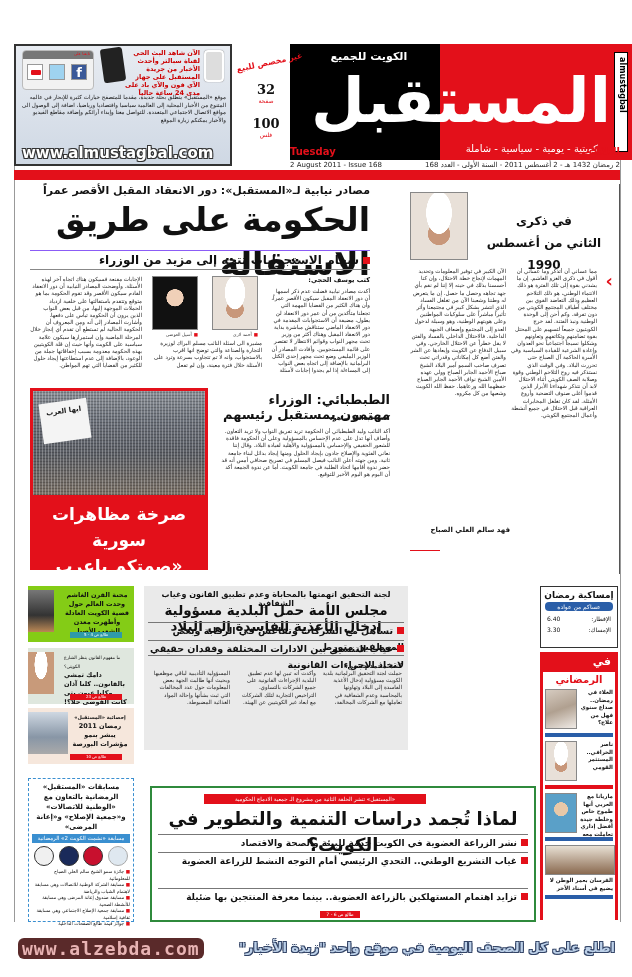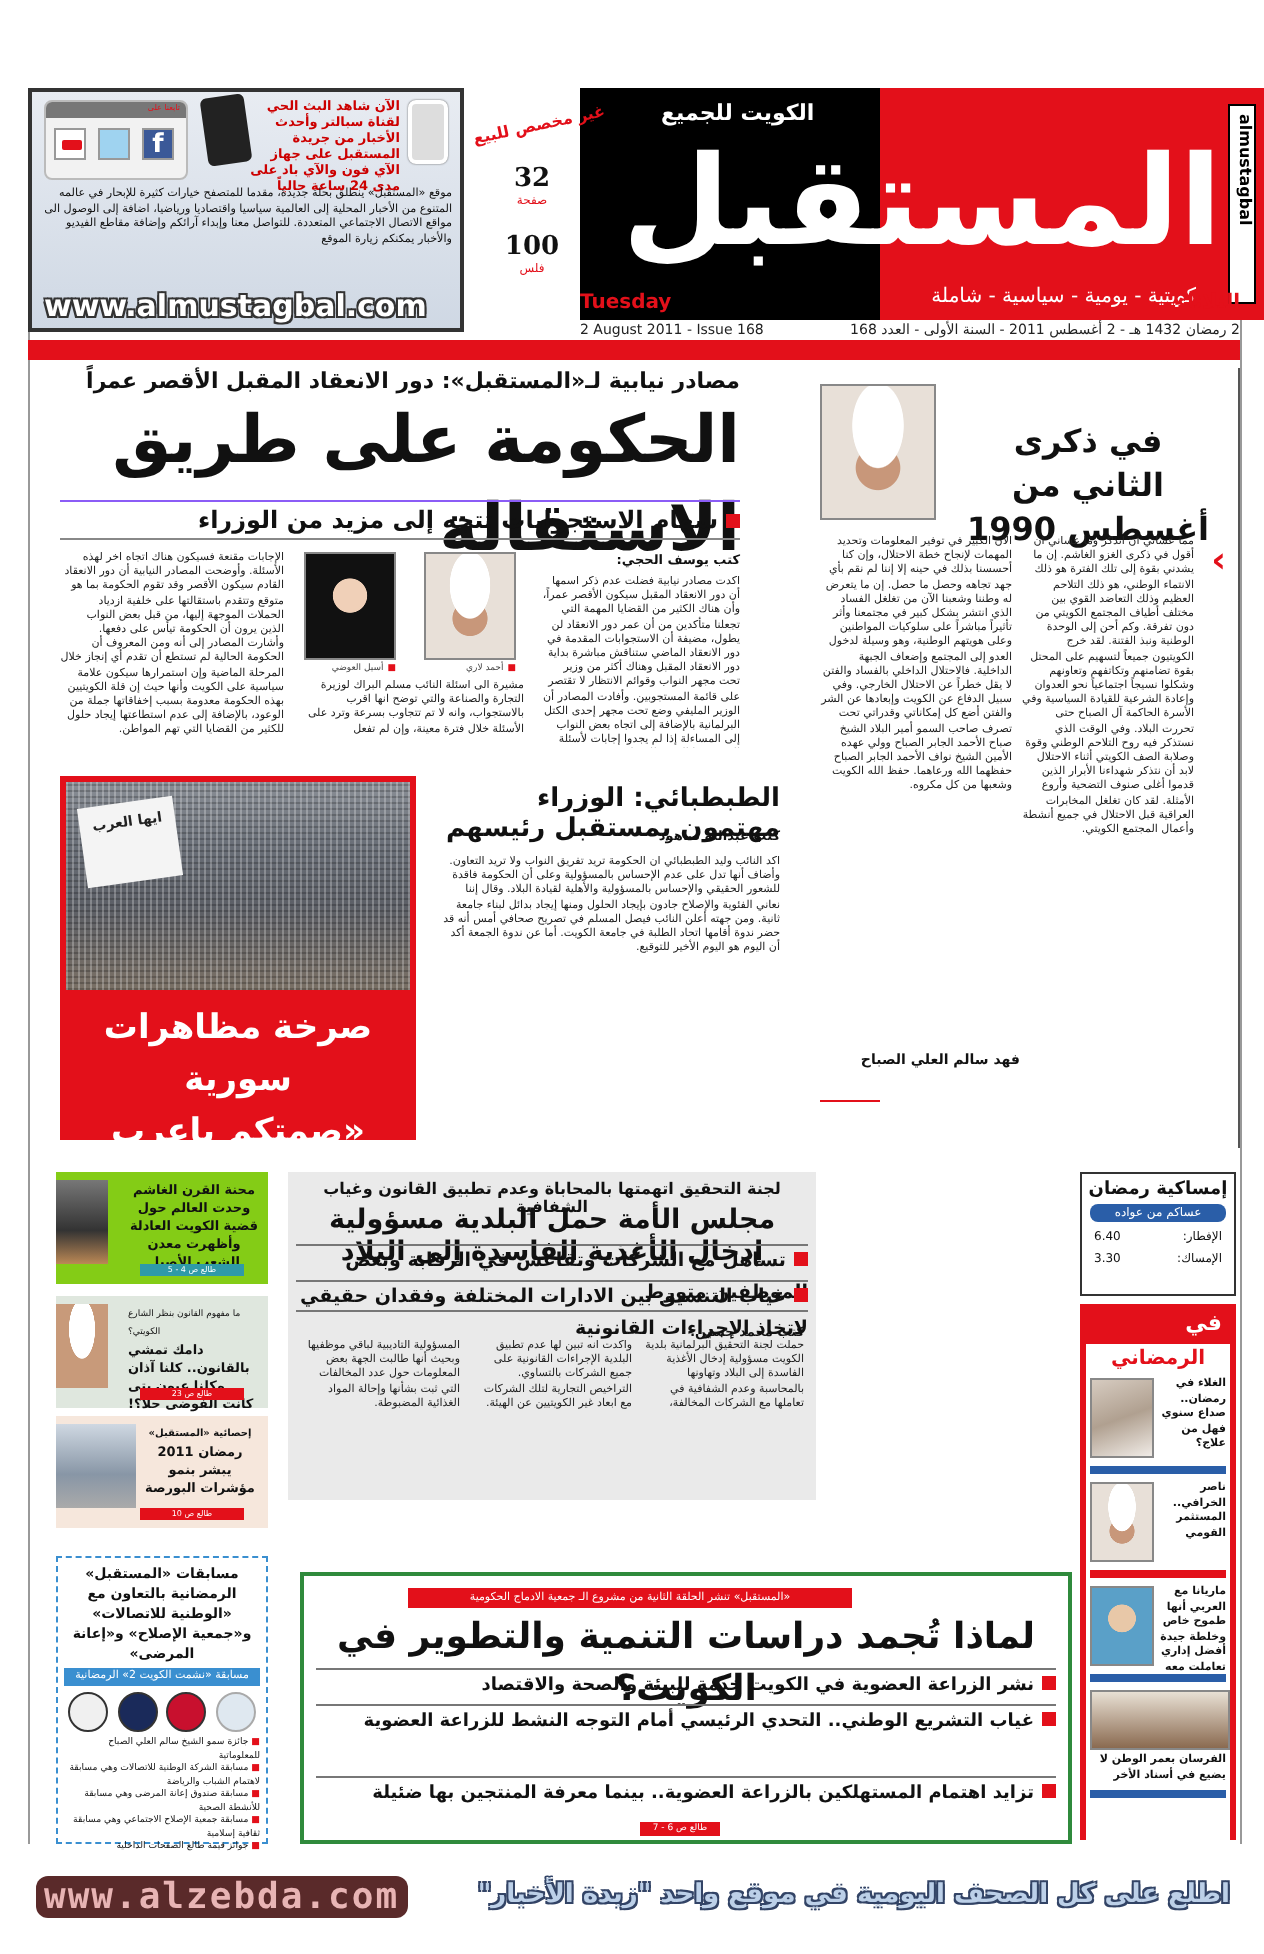--- a/index.html
+++ b/index.html
@@ -56,21 +56,21 @@
 
   .photo { background: linear-gradient(160deg, #d6cbc0 0%, #b0a090 50%, #f0ebe6 100%); border: 1px solid #888; }
   .photo-dark { background: radial-gradient(circle at 50% 40%, #f0d0b8 0 22%, #111 23% 100%); border: 1px solid #888; }
   .photo-white-head { background: radial-gradient(ellipse at 50% 30%, #fff 0 32%, transparent 33%), radial-gradient(circle at 50% 62%, #c8977a 0 22%, #e8e0d8 23% 100%); border: 1px solid #888; }
   .caption { font-size: 4.5px; color: #444; }
   .caption::before { content: "■"; color: #e3101a; margin-left: 2px; }
 
   
   .right-story { left: 404px; top: 184px; width: 216px; height: 390px; border-right: 1px solid #555; }
   .rs-photo { position: absolute; left: 6px; top: 8px; width: 58px; height: 68px; }
-  .rs-headline { position: absolute; left: 68px; top: 26px; width: 144px; font-size: 16px; font-weight: bold; line-height: 22px; text-align: center; }
+  .rs-headline { position: absolute; left: 68px; top: 26px; width: 144px; font-size: 12px; font-weight: bold; line-height: 22px; text-align: center; }
   .rs-col { position: absolute; top: 84px; width: 100px; height: 300px; }
   .rs-author { position: absolute; left: 6px; top: 342px; width: 100px; font-size: 7px; font-weight: bold; text-align: right; }
   .rs-chevron { position: absolute; right: 6px; top: 86px; color: #e3101a; font-size: 18px; font-weight: bold; }
 
   
   .protest-box { left: 30px; top: 388px; width: 178px; height: 182px; background: #e3101a; padding: 3px; }
   .protest-img { width: 100%; height: 104px; background:
       repeating-linear-gradient(90deg, rgba(255,255,255,.25) 0 1px, transparent 1px 3px),
       repeating-linear-gradient(0deg, rgba(0,0,0,.2) 0 1px, transparent 1px 3px),
       linear-gradient(180deg, #8a8f96 0%, #6a6f78 30%, #5c5f66 60%, #7a7065 100%); position: relative; }

